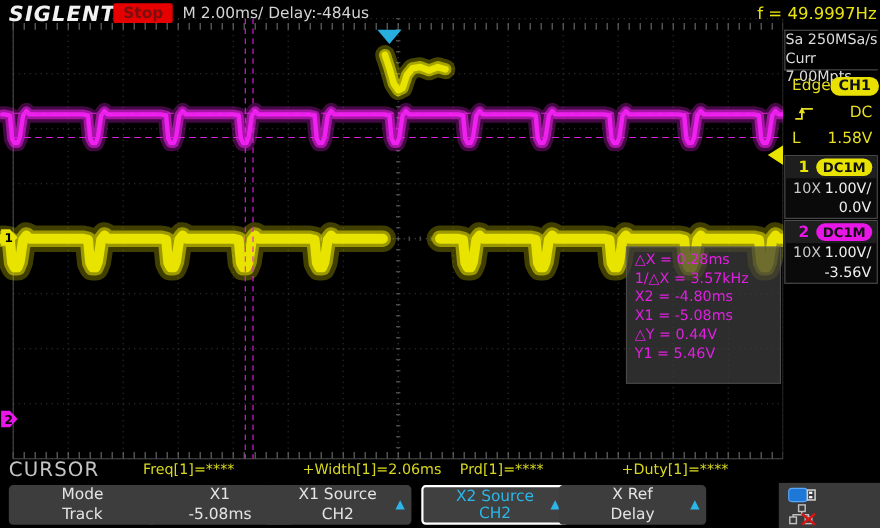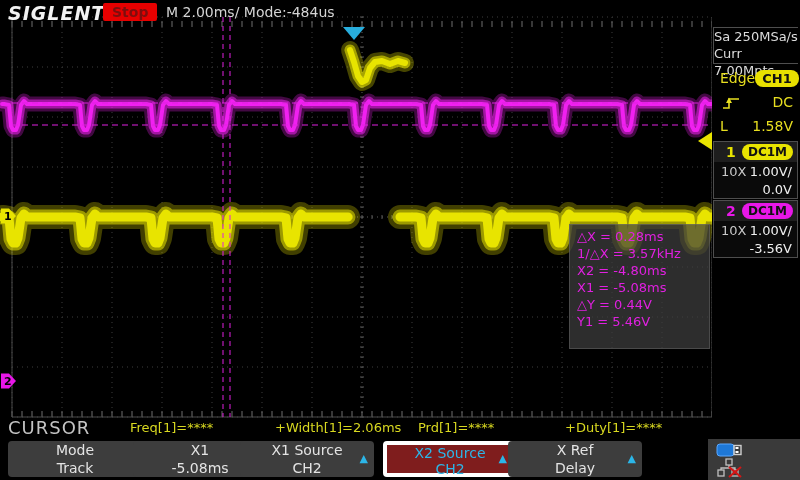--- a/index.html
+++ b/index.html
@@ -40,21 +40,21 @@
   .ch-row .probe{color:#c8c8c8;font-size:13px;}
   .ch-row .val{color:#efefef;font-size:13px;margin-left:auto;}
   
   .measrow{position:absolute;left:0;top:417px;width:712px;height:21px;z-index:20;}
   .meas-label{position:absolute;left:8px;top:0;font-size:18px;color:#c4c4c4;letter-spacing:1px;}
   .meas-item{position:absolute;top:3px;font-size:13px;color:#d8d820;}
   
   .menubar{position:absolute;left:0;top:439px;width:800px;height:41px;background:#000;z-index:20;}
   .mbtn{position:absolute;top:2px;width:134px;height:36px;background:#3d3d3d;border-radius:4px;
         color:#e4e4e4;text-align:center;font-size:14px;line-height:18px;box-sizing:border-box;}
-  .mbtn.active{background:#7f1d1d;border:4px solid #ffffff;color:#2cb6e8;line-height:16px;}
+  .mbtn.active{background:#404040;border:2px solid #ffffff;color:#2cb6e8;line-height:16px;}
   .mbtn .arrow{position:absolute;right:6px;top:50%;transform:translateY(-50%);
         color:#2cb6e8;font-size:11px;}
   .corner{position:absolute;left:708px;top:0px;width:92px;height:41px;background:#3a3a3a;}
   .corner svg{position:absolute;left:8px;}
 </style>
 </head>
 <body>
 
 <div class="screen">
 
@@ -358,21 +358,22 @@
       <polygon points="712,132 712,150 698,141" fill="#e8e400"></polygon>
       <polygon points="1,208.5 9,208.5 16,216 9,223.5 1,223.5" fill="#e8e400"></polygon>
       <text x="4" y="220" font-size="11" font-weight="bold" fill="#000" font-family="DejaVu Sans,sans-serif">1</text>
       <polygon points="1,373.5 9,373.5 16,381 9,388.5 1,388.5" fill="#e817e8"></polygon>
       <text x="4" y="385" font-size="11" font-weight="bold" fill="#000" font-family="DejaVu Sans,sans-serif">2</text>
     </svg>
 
   <div class="topbar">
     <span class="logo">SIGLENT</span>
     <span class="stop-badge">Stop</span>
-    <span class="timebase">M 2.00ms/ Mode:-484us</span>
+    <span class="timebase">M 2.00ms/ Delay:-484us</span>
+    <span class="freqcounter">f = 49.9997Hz</span>
   </div>
 
   <div class="cursor-box" id="cursor-box">
       <div>△X = 0.28ms</div>
       <div>1/△X = 3.57kHz</div>
       <div>X2 = -4.80ms</div>
       <div>X1 = -5.08ms</div>
       <div>△Y = 0.44V</div>
       <div>Y1 = 5.46V</div>
     </div>

